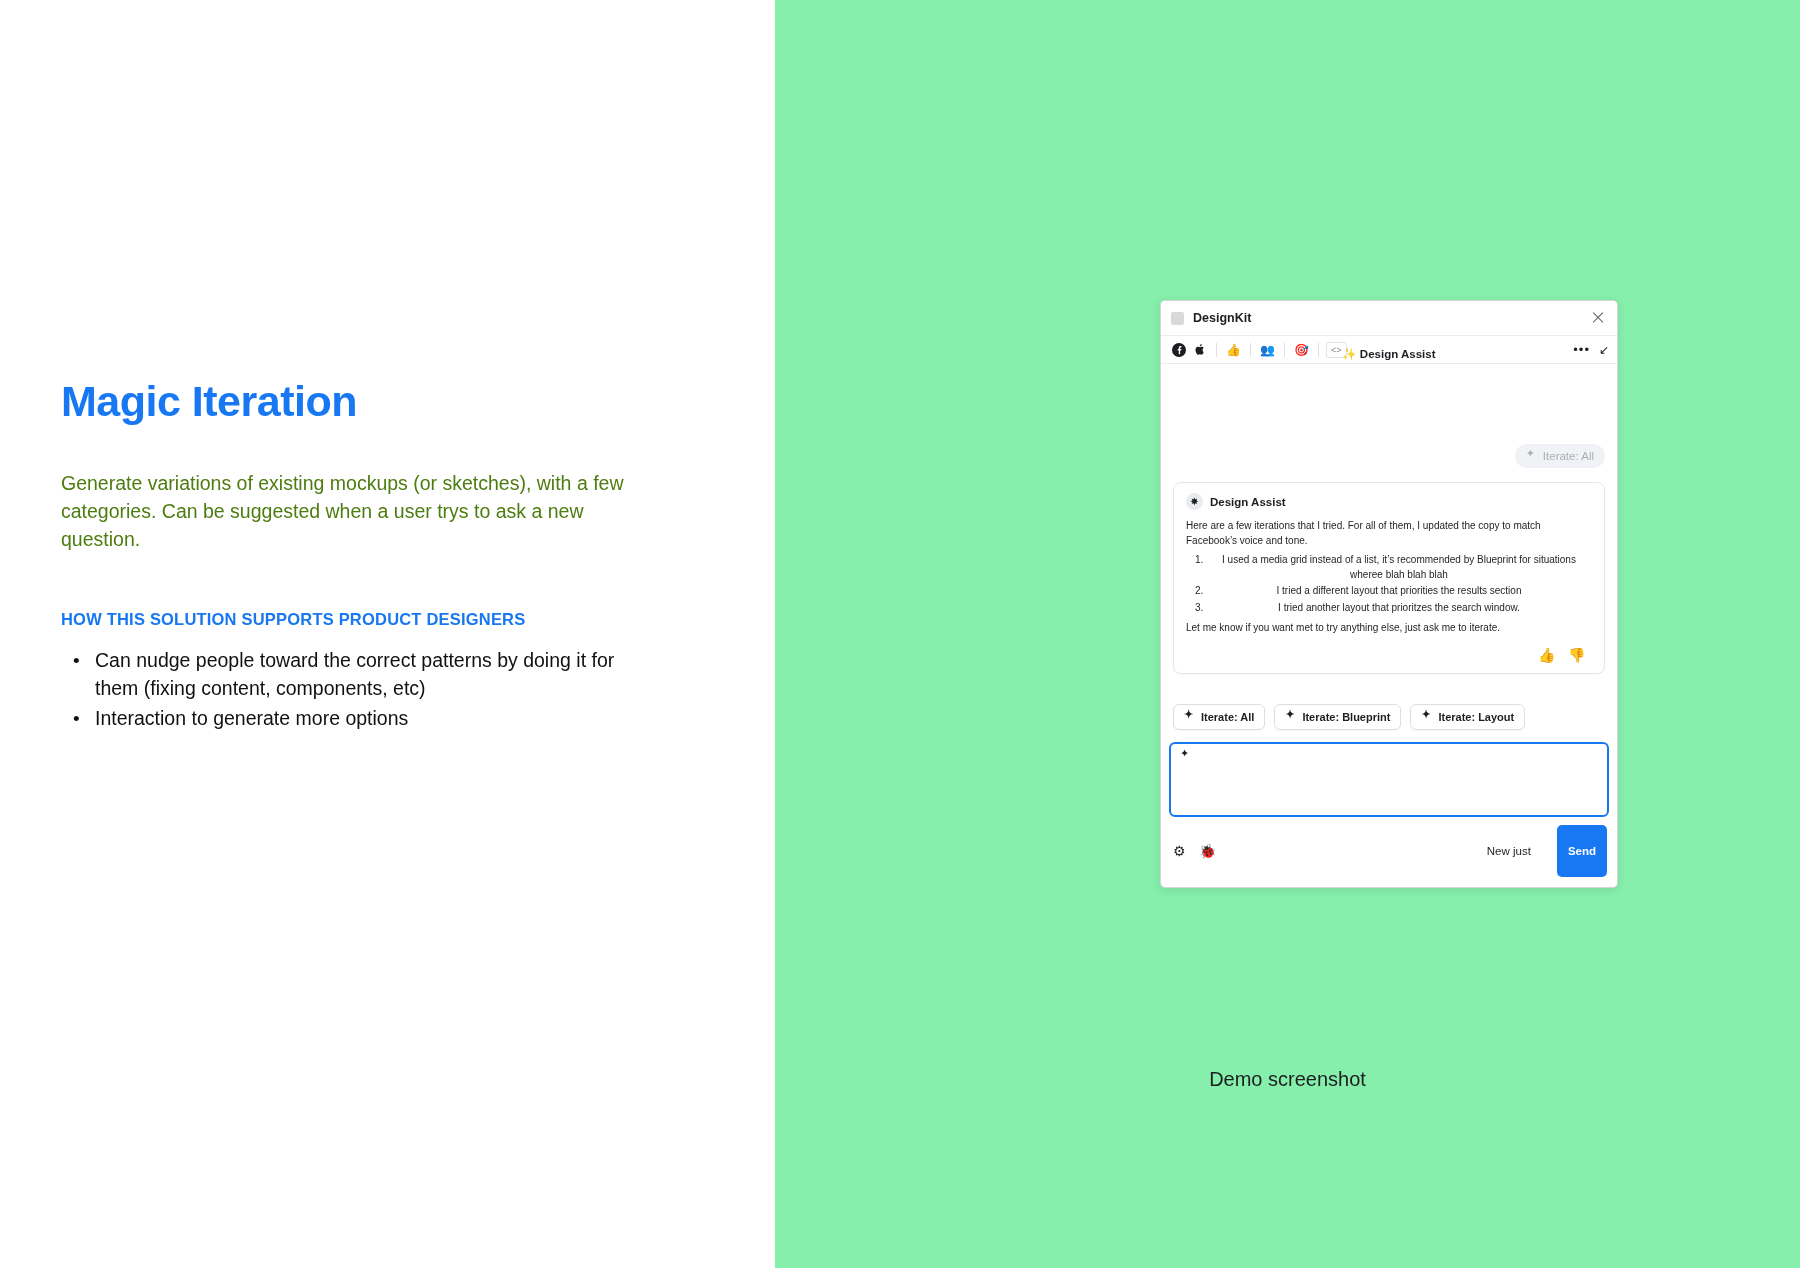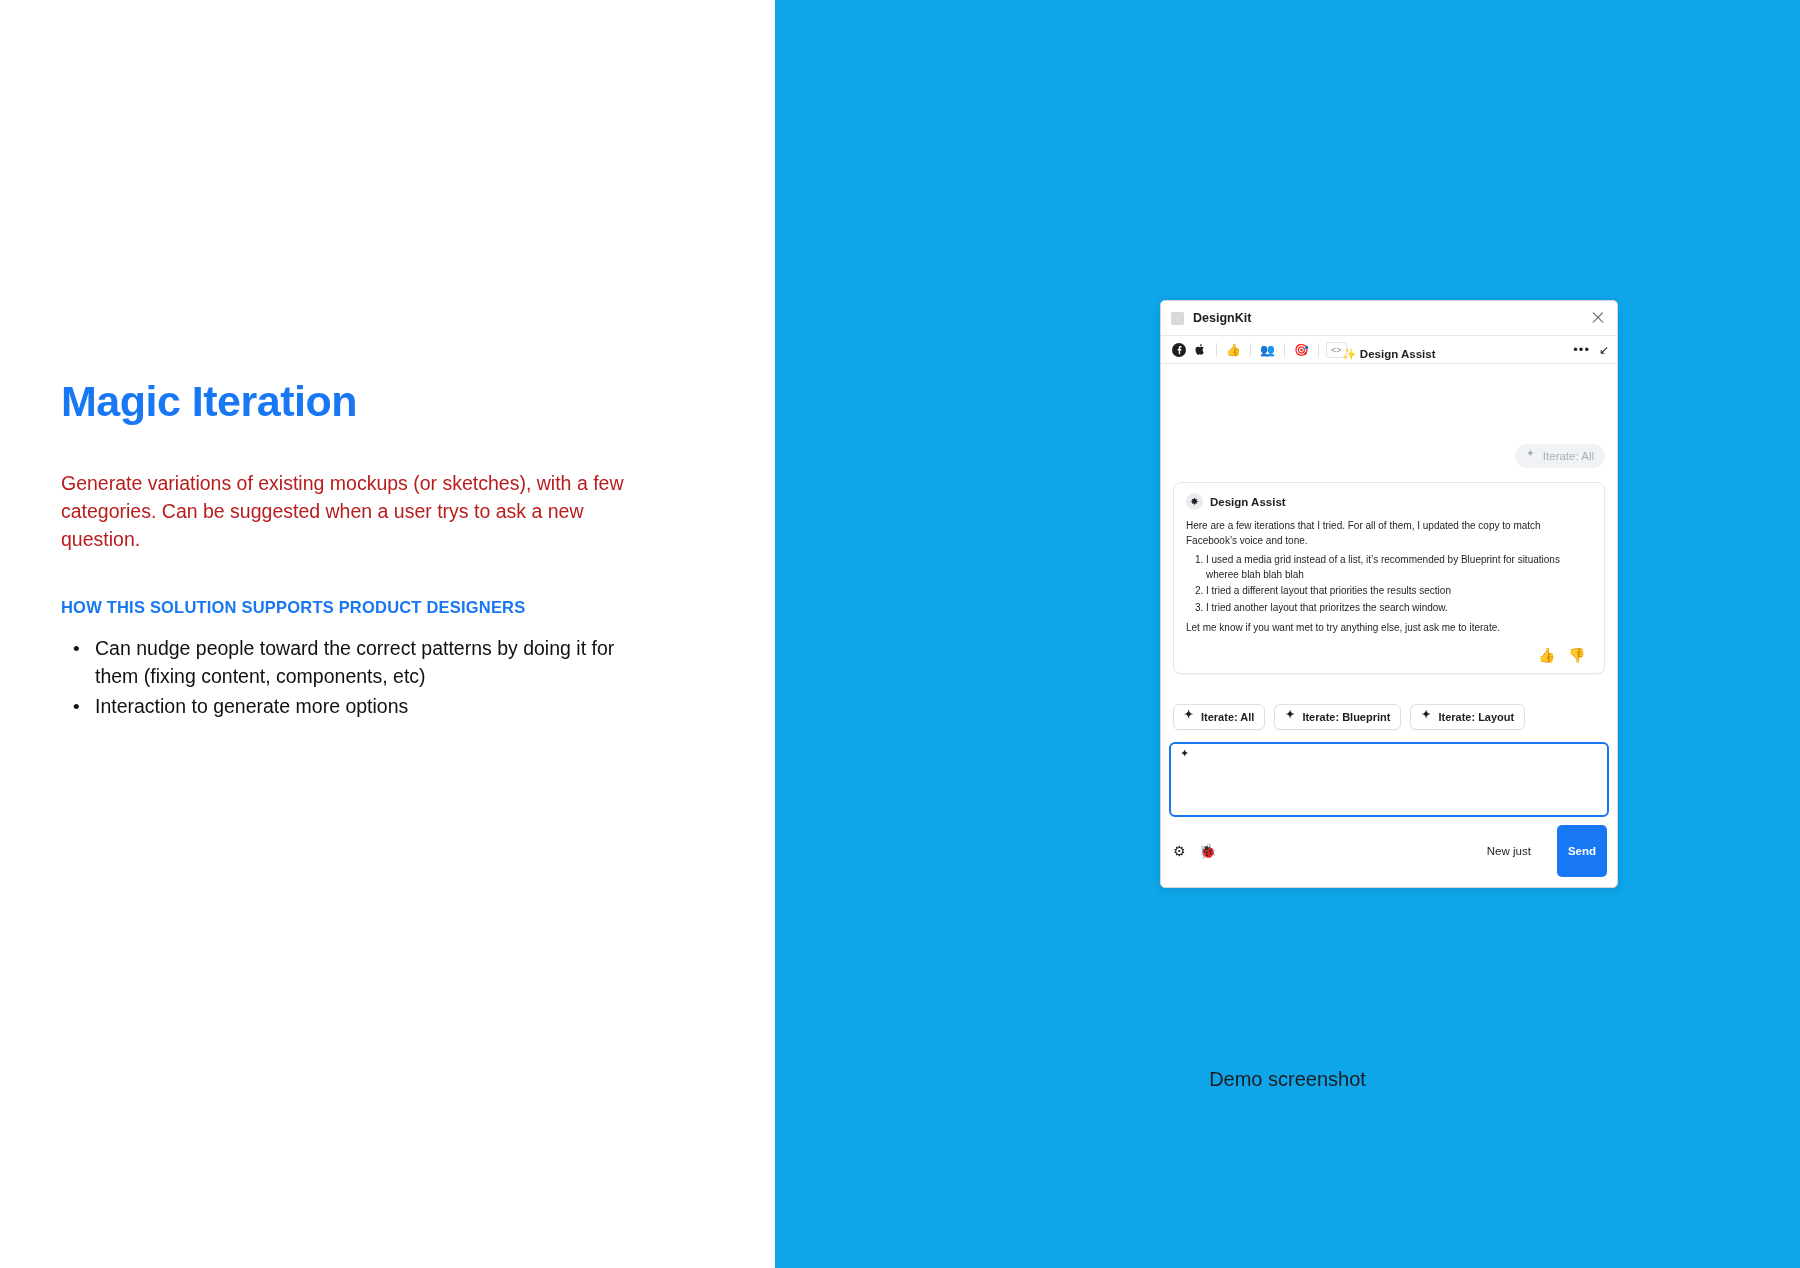--- a/index.html
+++ b/index.html
@@ -39,22 +39,22 @@
   .section-head {
     font-size: 16.5px;
     font-weight: 700;
     color: #1877F2;
     letter-spacing: 0.2px;
     margin: 0 0 18px 0;
   }
   .body-text {
     font-size: 19.5px;
     line-height: 1.43;
-    color: #b91c1c;
-    margin: 0 0 44px 0;
+    color: #4d7c0f;
+    margin: 0 0 56px 0;
     max-width: 590px;
     font-weight: 400;
   }
   .bullets {
     margin: 0;
     padding: 0;
     list-style: none;
   }
   .bullets li {
     position: relative;
@@ -70,21 +70,21 @@
     position: absolute;
     left: 12px;
     top: 0;
     font-size: 19px;
     color: #111;
   }
   
   .right {
     flex: 1;
     height: 100%;
-    background: #0ea5e9;
+    background: #86efac;
     position: relative;
   }
   .caption {
     position: absolute;
     left: 0; right: 0;
     top: 1068px;
     text-align: center;
     font-size: 20px;
     color: #1c1e21;
   }
@@ -237,20 +237,21 @@
     display: flex; align-items: center; justify-content: center;
     font-size: 10px;
     color: #1c1e21;
   }
   .assistant-name { font-size: 11.5px; font-weight: 600; }
   .assistant-body { font-size: 10px; line-height: 1.45; color: #1c1e21; }
   .assistant-body p { margin: 0 0 5px 0; }
   .assistant-body ol {
     margin: 0 0 6px 0;
     padding-left: 20px;
+    text-align: center;
   }
   .assistant-body ol li { margin-bottom: 2px; }
   .reactions {
     display: flex; justify-content: flex-end; gap: 13px;
     padding: 6px 6px 4px 0;
     font-size: 14px;
     color: #1c1e21;
   }
   .reactions span { cursor: pointer; }
 

